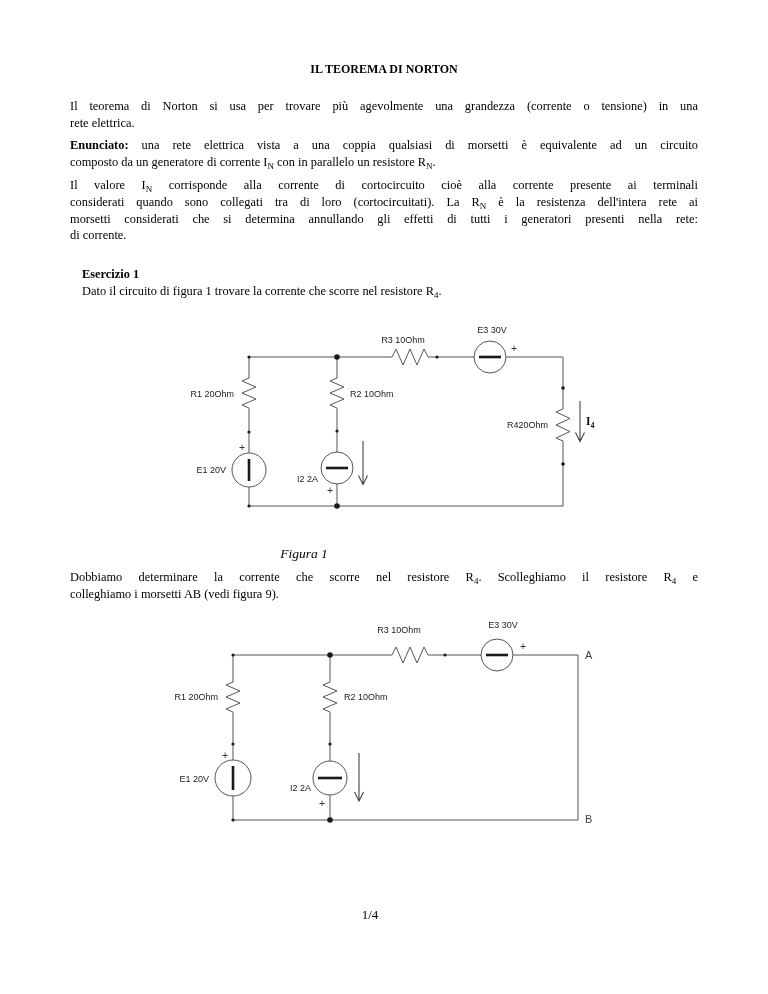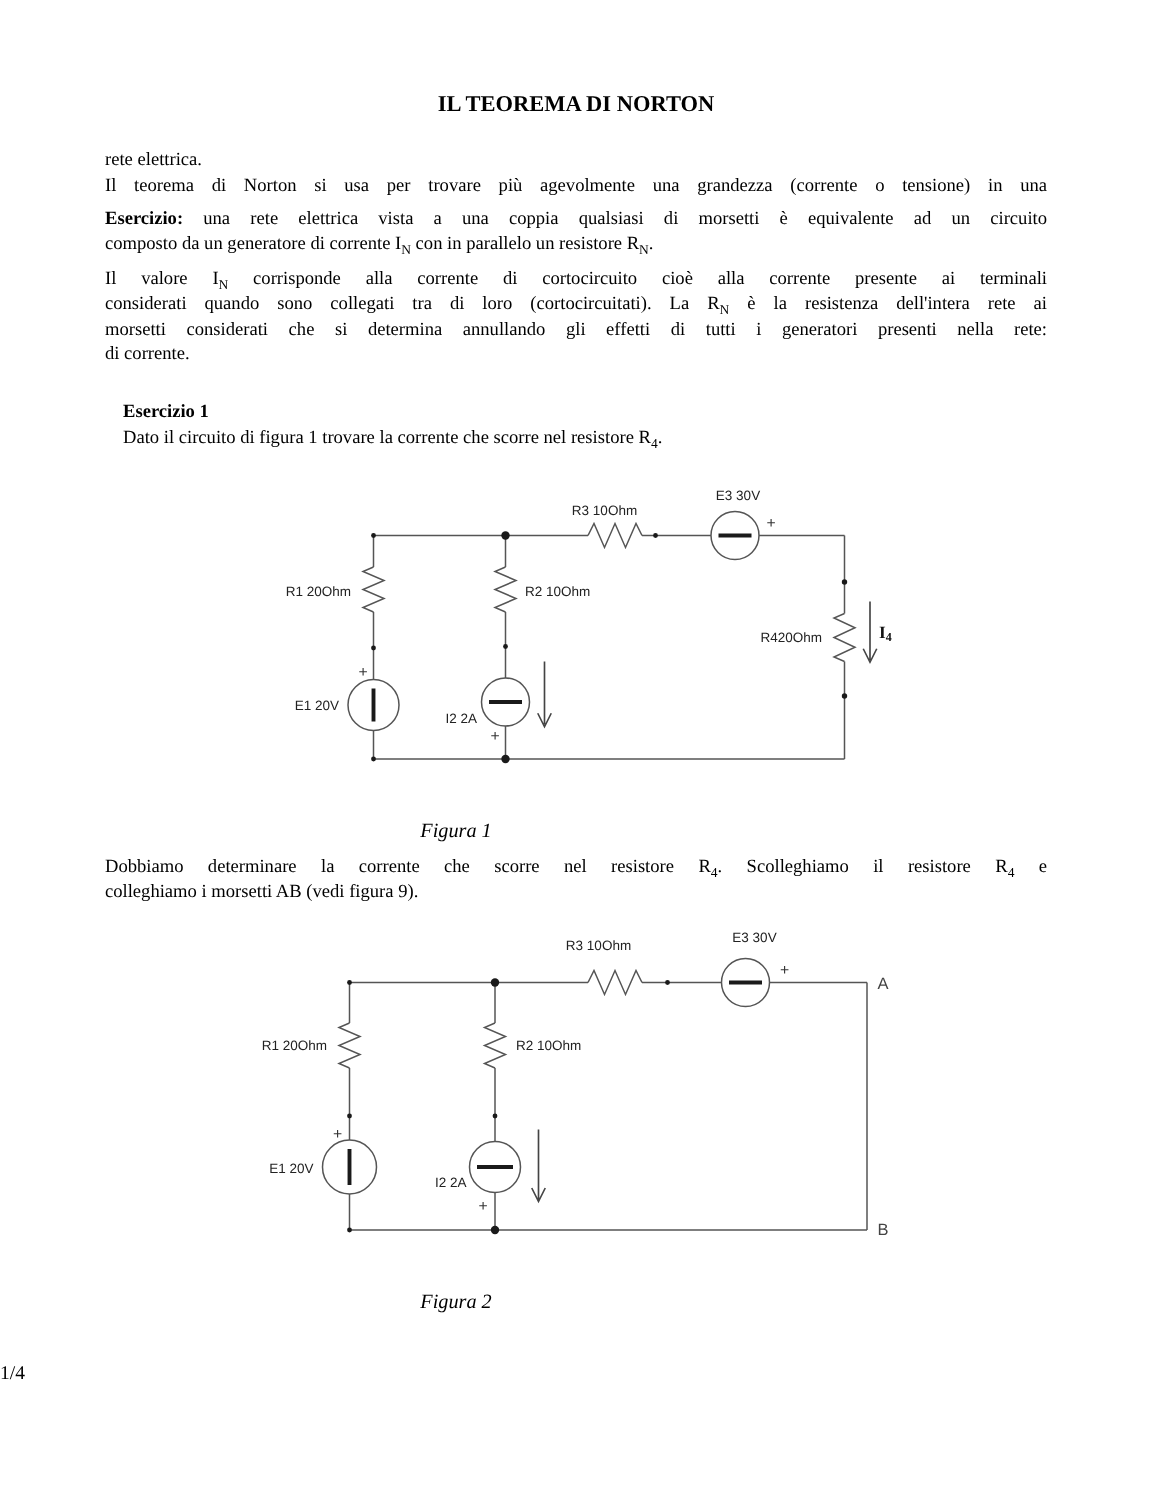--- a/index.html
+++ b/index.html
@@ -1,52 +1,52 @@
 <!DOCTYPE html>
 <html style="--text: #000000; --wire: #555555; --label: #222222;"><head>
 <meta charset="utf-8">
 <style>
   html,body{margin:0;padding:0;background:#ffffff;}
   .page{position:relative;width:768px;height:994px;background:#fff;overflow:hidden;
         font-family:"Liberation Serif",serif;color:var(--text,#000);}
   .title{position:absolute;left:0;top:62px;width:768px;text-align:center;
-         font-weight:bold;font-size:15px;}
+         font-weight:bold;font-size:12px;}
   .para{position:absolute;left:70px;width:628px;font-size:12.4px;line-height:16.8px;}
   .para .line{text-align:justify;text-align-last:justify;}
   .para .line.last{text-align-last:left;}
   .single{position:absolute;left:82px;width:628px;font-size:12.4px;line-height:16.8px;}
   sub{font-size:9px;line-height:0;}
   b{font-weight:bold;}
   .caption{position:absolute;left:0;width:608px;text-align:center;
            font-style:italic;font-size:13.5px;}
-  .pagenum{position:absolute;left:0;top:907px;width:740px;font-size:13px;}
+  .pagenum{position:absolute;left:0;top:907px;width:740px;text-align:center;font-size:13px;}
   svg.schematic{position:absolute;}
   .wire{fill:none;stroke:var(--wire,#555555);stroke-width:1;}
   circle.src{fill:#ffffff;stroke:var(--wire,#555555);stroke-width:1;}
   .bar{stroke:#1a1a1a;stroke-width:2.6;fill:none;}
   .dot{fill:#1a1a1a;}
   .slabel{font-family:"Liberation Sans",sans-serif;font-size:9px;fill:var(--label,#222222);}
   .plus{font-family:"Liberation Sans",sans-serif;font-size:10.5px;fill:#333;}
   .term{font-family:"Liberation Sans",sans-serif;font-size:11px;fill:#444;}
   .ilabel{font-family:"Liberation Serif",serif;font-size:11.5px;font-weight:bold;fill:#111;}
   .arrow{stroke:#444;stroke-width:1.1;fill:none;}
 </style>
 </head>
 <body>
 
 <div class="page">
 
   <div class="title">IL TEOREMA DI NORTON</div>
 
   <div class="para" style="top:98px">
+      <div class="line">Il teorema di Norton si usa per trovare più agevolmente una grandezza (corrente o tensione) in una</div>
       <div class="line last">rete elettrica.</div>
-      <div class="line">Il teorema di Norton si usa per trovare più agevolmente una grandezza (corrente o tensione) in una</div>
     </div>
   <div class="para" style="top:137px">
-      <div class="line"><b>Esercizio:</b> una rete elettrica vista a una coppia qualsiasi di morsetti è equivalente ad un circuito</div>
+      <div class="line"><b>Enunciato:</b> una rete elettrica vista a una coppia qualsiasi di morsetti è equivalente ad un circuito</div>
       <div class="line last">composto da un generatore di corrente I<sub>N</sub> con in parallelo un resistore R<sub>N</sub>.</div>
     </div>
   <div class="para" style="top:177px">
       <div class="line">Il valore I<sub>N</sub> corrisponde alla corrente di cortocircuito cioè alla corrente presente ai terminali</div>
       <div class="line">considerati quando sono collegati tra di loro (cortocircuitati). La R<sub>N</sub> è la resistenza dell'intera rete ai</div>
       <div class="line">morsetti considerati che si determina annullando gli effetti di tutti i generatori presenti nella rete:</div>
       <div class="line last">di corrente.</div>
     </div>
 
   <div class="single" style="top:266px"><b>Esercizio 1</b></div>
@@ -183,17 +183,16 @@
       <circle class="dot" cx="330" cy="655" r="2.8"></circle>
       <circle class="dot" cx="330" cy="820" r="2.8"></circle>
       <circle class="dot" cx="233" cy="655" r="1.6"></circle>
       <circle class="dot" cx="233" cy="820" r="1.6"></circle>
       <circle class="dot" cx="233" cy="744" r="1.6"></circle>
       <circle class="dot" cx="330" cy="744" r="1.6"></circle>
       <circle class="dot" cx="445" cy="655" r="1.6"></circle>
     </g>
   </svg>
 
-  <div class="caption" style="top:860px">Figura 2</div>
 
   <div class="pagenum">1/4</div>
 
 </div>
 
 </body></html>

